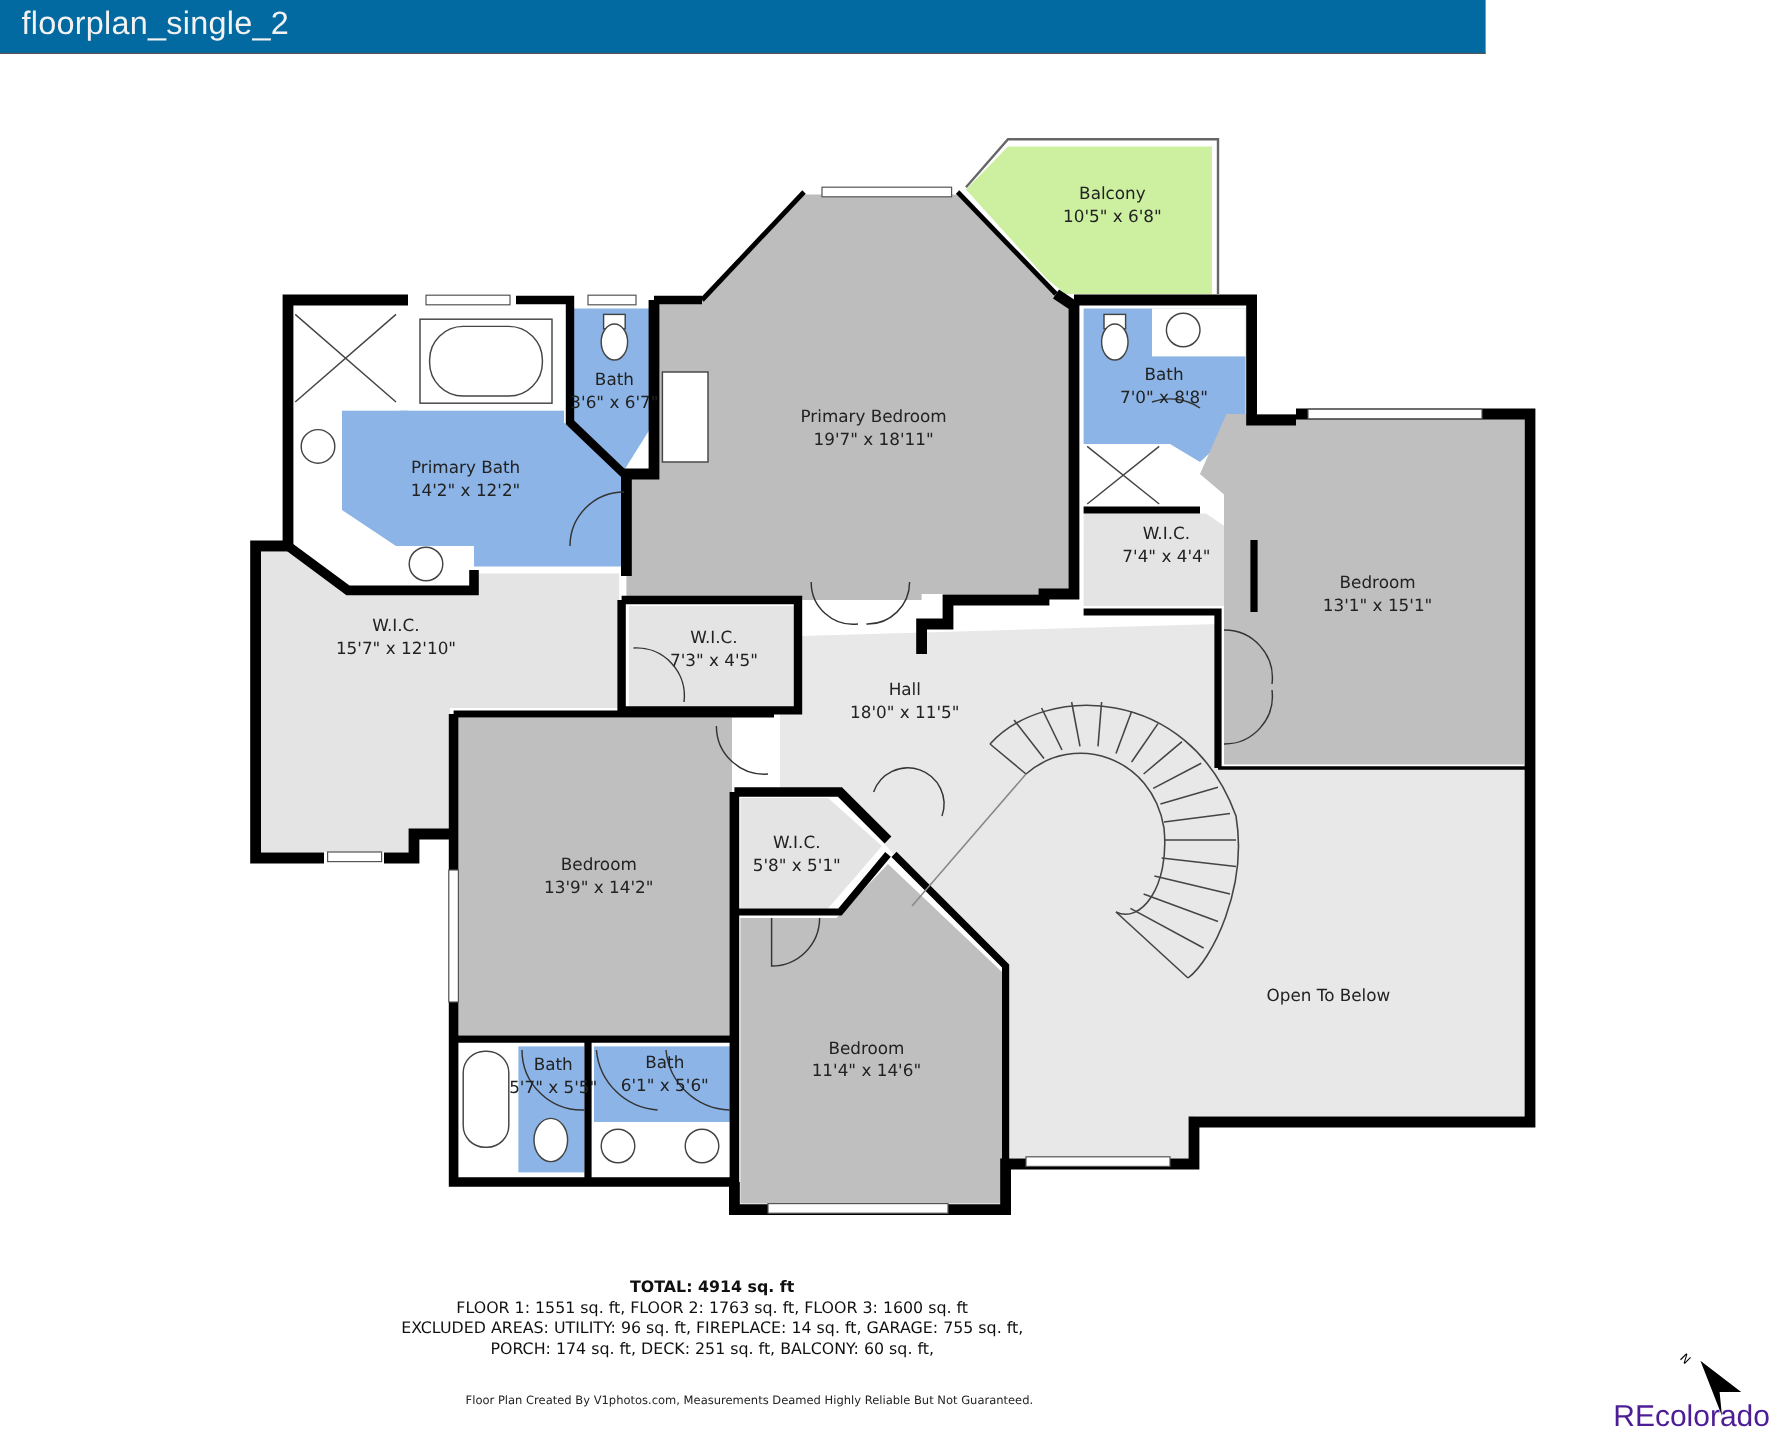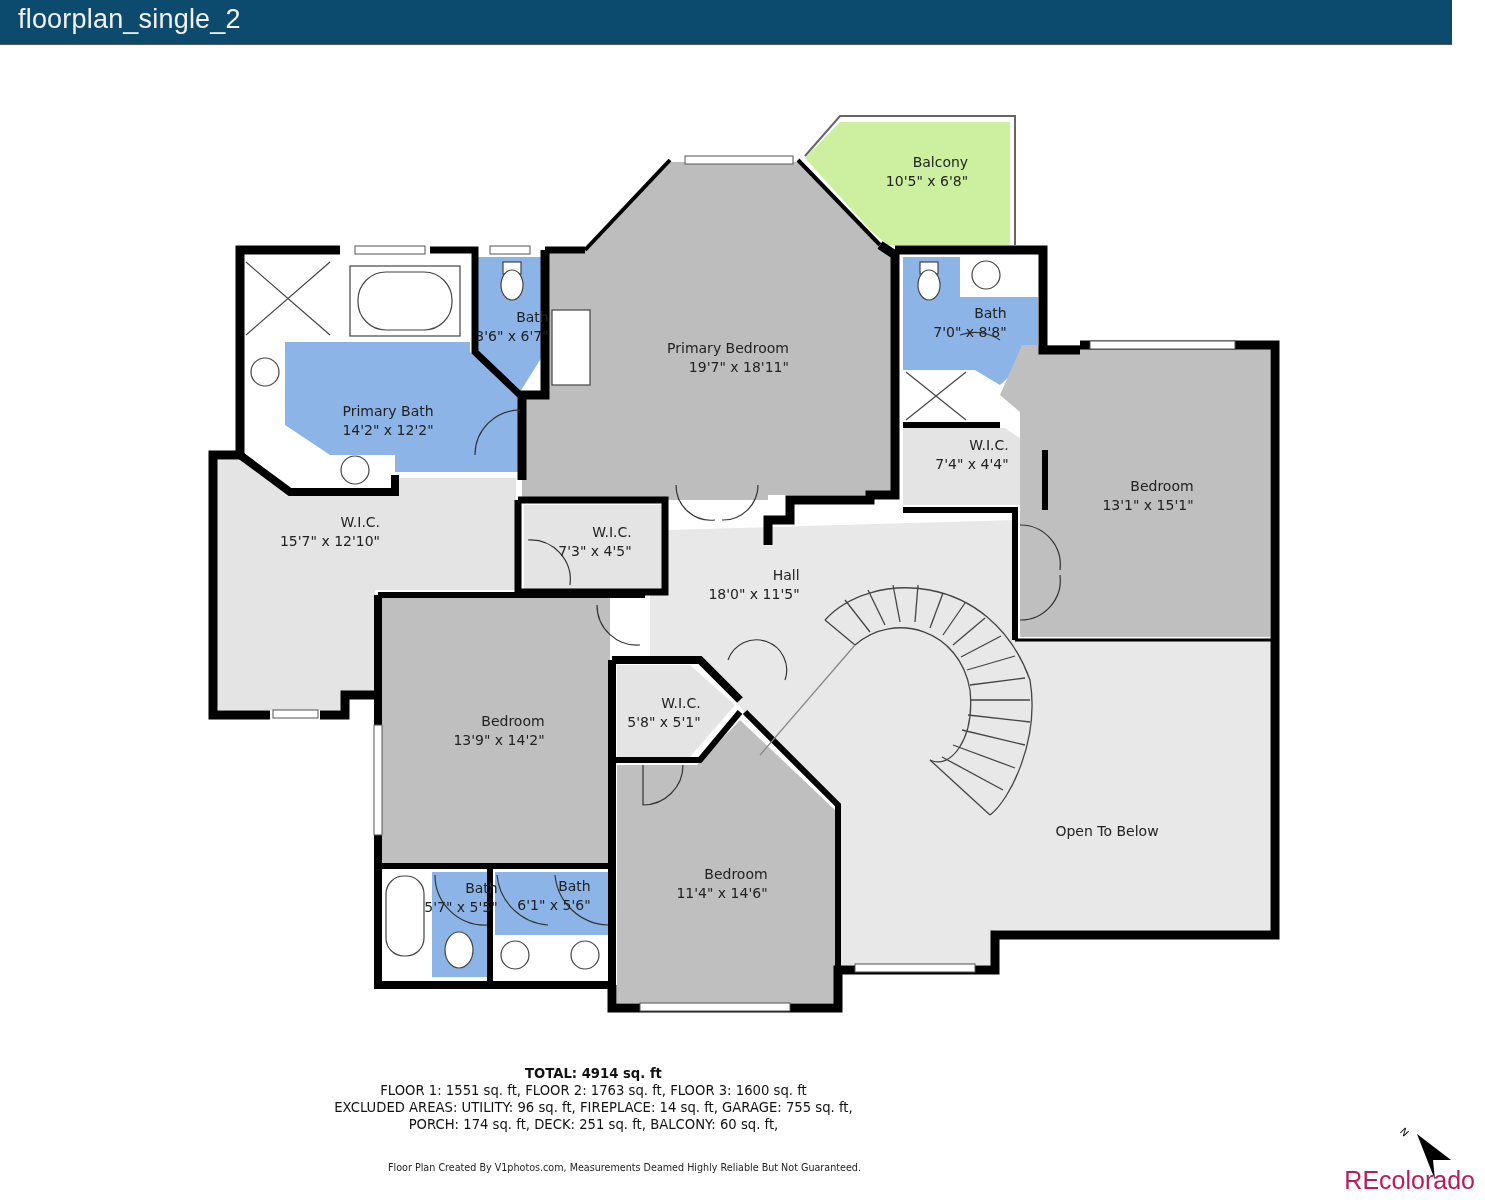--- a/index.html
+++ b/index.html
@@ -1,24 +1,24 @@
 <!DOCTYPE html>
 <html><head>
 <meta charset="utf-8">
 <style>
   html, body { margin:0; padding:0; }
   body { width:1485px; height:1200px; background:#ffffff; position:relative; overflow:hidden; font-family:"DejaVu Sans", sans-serif; }
-  .titlebar { position:absolute; left:0; top:0; width:1452px; height:44px; background:#0c4a6e; border-bottom:1px solid #555; }
+  .titlebar { position:absolute; left:0; top:0; width:1238px; height:44px; background:#0369a1; border-bottom:1px solid #555; }
   .titlebar .title { position:absolute; left:18px; top:4px; font-family:"Liberation Sans", sans-serif; font-size:27px; color:#f2f2f2; letter-spacing:0.2px; }
   .plan { position:absolute; left:0; top:0; width:1485px; height:1200px; }
-  .room-label { position:absolute; text-align:right; font-size:14px; color:#222; line-height:19px; transform:translate(-50%,-50%); white-space:nowrap; }
+  .room-label { position:absolute; text-align:center; font-size:14px; color:#222; line-height:19px; transform:translate(-50%,-50%); white-space:nowrap; }
   .summary { position:absolute; left:0; width:1187px; text-align:center; font-size:13.2px; color:#111; line-height:17px; }
   .summary .total { font-weight:bold; }
   .credit { position:absolute; left:0; top:1162px; width:1249px; text-align:center; font-size:9.6px; color:#222; }
-  .brand { position:absolute; right:10px; top:1166px; font-family:"Liberation Sans", sans-serif; font-size:25px; color:#be185d; }
+  .brand { position:absolute; right:10px; top:1166px; font-family:"Liberation Sans", sans-serif; font-size:25px; color:#4c1d95; }
 </style>
 </head>
 <body>
 
 <div class="titlebar">
   <span class="title">floorplan_single_2</span>
 </div>
 
 <svg class="plan" viewBox="0 0 1485 1200" xmlns="http://www.w3.org/2000/svg">
 
@@ -175,21 +175,21 @@
   <div>10'5" x 6'8"</div>
 </div>
 <div class="room-label" style="left:728px;top:358px;">
   <div>Primary Bedroom</div>
   <div>19'7" x 18'11"</div>
 </div>
 <div class="room-label" style="left:512px;top:327px;">
   <div>Bath</div>
   <div>3'6" x 6'7"</div>
 </div>
-<div class="room-label" style="left:388px;top:400px;margin-top:21px;">
+<div class="room-label" style="left:388px;top:400px;">
   <div>Primary Bath</div>
   <div>14'2" x 12'2"</div>
 </div>
 <div class="room-label" style="left:970px;top:323px;">
   <div>Bath</div>
   <div>7'0" x 8'8"</div>
 </div>
 <div class="room-label" style="left:972px;top:455px;">
   <div>W.I.C.</div>
   <div>7'4" x 4'4"</div>

